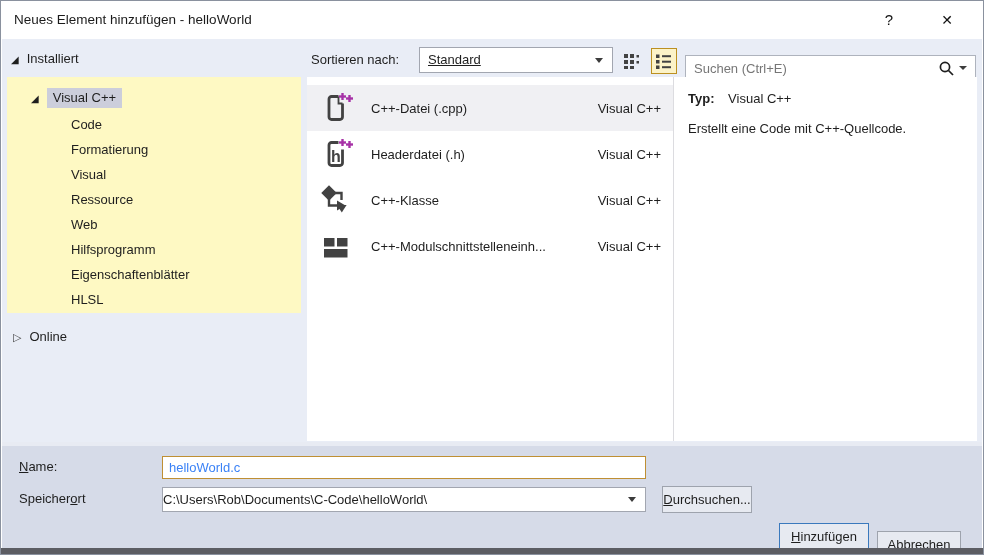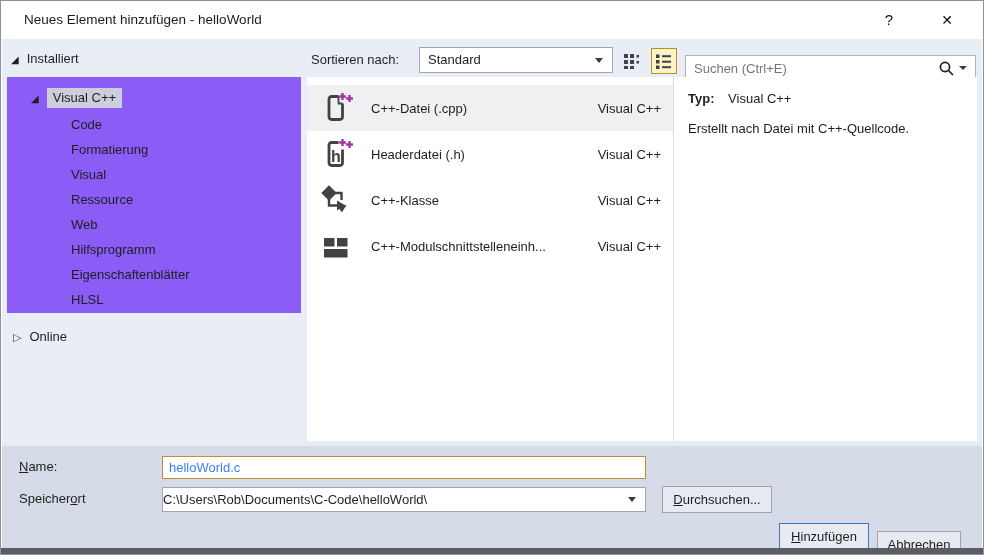--- a/index.html
+++ b/index.html
@@ -4,55 +4,55 @@
 <style>
   * { margin:0; padding:0; box-sizing:border-box; }
   html,body { background:#ffffff; font-family:"Liberation Sans", sans-serif; }
   .window {
     position:relative; width:984px; height:555px;
     background:#ffffff; border:1px solid #8a919e; overflow:hidden;
     font-size:13px; color:#1e1e1e;
   }
   
   .titlebar { position:absolute; left:0; top:0; width:100%; height:38px; background:#fff; }
-  .title { position:absolute; left:23px; top:0; line-height:38px; font-size:13.5px; color:#1b1b1b; white-space:nowrap; }
+  .title { position:absolute; left:13px; top:0; line-height:38px; font-size:13.5px; color:#1b1b1b; white-space:nowrap; }
   .tb-btn { position:absolute; top:0; width:44px; height:38px; text-align:center; line-height:38px; font-size:15px; color:#111; cursor:default; }
   .help-btn { right:72px; }
   .close-btn { right:14px; font-size:14px; }
   
   .main-bg { position:absolute; left:1px; right:1px; top:38px; height:403px; background:#e9edf6; }
   
   .hdr-item { position:absolute; white-space:nowrap; }
   .tri { font-size:10px; color:#1e1e1e; margin-right:8px; }
   .tri-outline { font-size:11px; color:#3b3b3b; margin-right:8px; }
   .sort-label { left:310px; top:51px; }
   .sort-select {
     position:absolute; left:418px; top:46px; width:194px; height:26px;
-    background:#fff; border:1px solid #a2a6b0; padding-left:8px; line-height:24px;
+    background:#fff; border:1px solid #a2a6b0; padding-left:8px; line-height:24px;text-decoration:underline;
   }
   .caret-down {
     position:absolute; right:9px; top:10px; width:0; height:0;
     border-left:4px solid transparent; border-right:4px solid transparent; border-top:5px solid #3c3c3c;
   }
   .view-btn { position:absolute; top:47px; width:26px; height:26px; display:flex; align-items:center; justify-content:center; }
   .view-grid { left:619px; }
   .view-list { left:650px; border:1px solid #bc9021; background:#fcf3c8; }
   .searchbox {
     position:absolute; left:684px; top:46px; width:291px; height:26px;
     background:#fff; border:1px solid #aeb3bd; display:flex; align-items:center;margin-top:8px;
   }
   .searchbox input {
     flex:1; border:none; outline:none; background:transparent; font:inherit;
     color:#1e1e1e; padding-left:8px;
   }
   .searchbox input::placeholder { color:#767676; }
   .search-caret { width:0; height:0; border-left:4px solid transparent; border-right:4px solid transparent; border-top:4px solid #3c3c3c; margin:0 8px 0 4px; }
   
   .installed-hdr { left:10px; top:50px; }
-  .tree-panel { position:absolute; left:6px; top:76px; width:294px; height:236px; background:#8b5cf6; }
+  .tree-panel { position:absolute; left:6px; top:76px; width:294px; height:236px; background:#fef9c3; }
   .tree-root { position:absolute; left:24px; top:10px; height:22px; line-height:22px; white-space:nowrap; }
   .tree-root .sel { background:#cccedb; padding:2px 6px 3px 6px; }
   .tree-child { position:absolute; left:64px; height:25px; line-height:25px; white-space:nowrap; }
   .online-row { position:absolute; left:12px; top:325px; height:22px; line-height:22px; white-space:nowrap; }
   
   .list-panel { position:absolute; left:306px; top:76px; width:366px; height:364px; background:#fff; }
   .tpl-row { position:absolute; left:0; width:100%; height:46px; display:flex; align-items:center; }
   .tpl-row.selected { background:#f0f0f3; }
   .tpl-icon { width:34px; height:34px; margin-left:12px; flex:none; }
   .tpl-name { margin-left:18px; flex:1; white-space:nowrap; overflow:hidden; }
@@ -73,21 +73,21 @@
   .loc-combo {
     position:absolute; left:160px; top:41px; width:484px; height:25px;
     background:#fff; border:1px solid #a2a6b0; display:flex; align-items:center;
   }
   .loc-combo input { flex:1; border:none; outline:none; background:transparent; font:inherit; padding-left:0; color:#1e1e1e; }
   .combo-caret { width:0; height:0; border-left:4px solid transparent; border-right:4px solid transparent; border-top:5px solid #3c3c3c; margin-right:9px; }
   .btn {
     position:absolute; background:#e7eaf1; border:1px solid #9ea3ad;
     font:inherit; color:#1e1e1e; text-align:center; cursor:default;
   }
-  .browse-btn { left:660px; top:40px; width:110px; height:27px; }
+  .browse-btn { left:660px; top:40px; width:90px; height:27px; }
   .add-btn { left:777px; top:77px; width:90px; height:26px; border:1px solid #3a79bd; }
   .cancel-btn { left:875px; top:85px; width:84px; height:26px; }
   .bottom-strip { position:absolute; left:0; right:0; bottom:0; height:6px; background:#5c5d63; }
 </style>
 </head>
 <body>
 
 <div class="window">
 
   <div class="titlebar">
@@ -219,21 +219,21 @@
       <span class="tpl-name">C++-Modulschnittstelleneinh...</span>
       <span class="tpl-cat">Visual C++</span>
     </div>
   </div>
 
   <div class="details-panel">
     <div class="typ-row">
       <b>Typ:</b>
       <span>Visual C++</span>
     </div>
-    <div class="desc-row">Erstellt nach Datei mit C++-Quellcode.</div>
+    <div class="desc-row">Erstellt eine Code mit C++-Quellcode.</div>
   </div>
 
   <div class="footer">
     <div class="f-label" style="top:13px"><span class="u">N</span><span>ame:</span></div>
     <input class="name-input" type="text" value="helloWorld.c" style="">
 
     <div class="f-label" style="top:45px"><span>Speicher</span><span class="u">o</span><span>rt</span></div>
     <div class="loc-combo">
       <input type="text" value="C:\Users\Rob\Documents\C-Code\helloWorld\" style="">
       <span class="combo-caret"></span>

